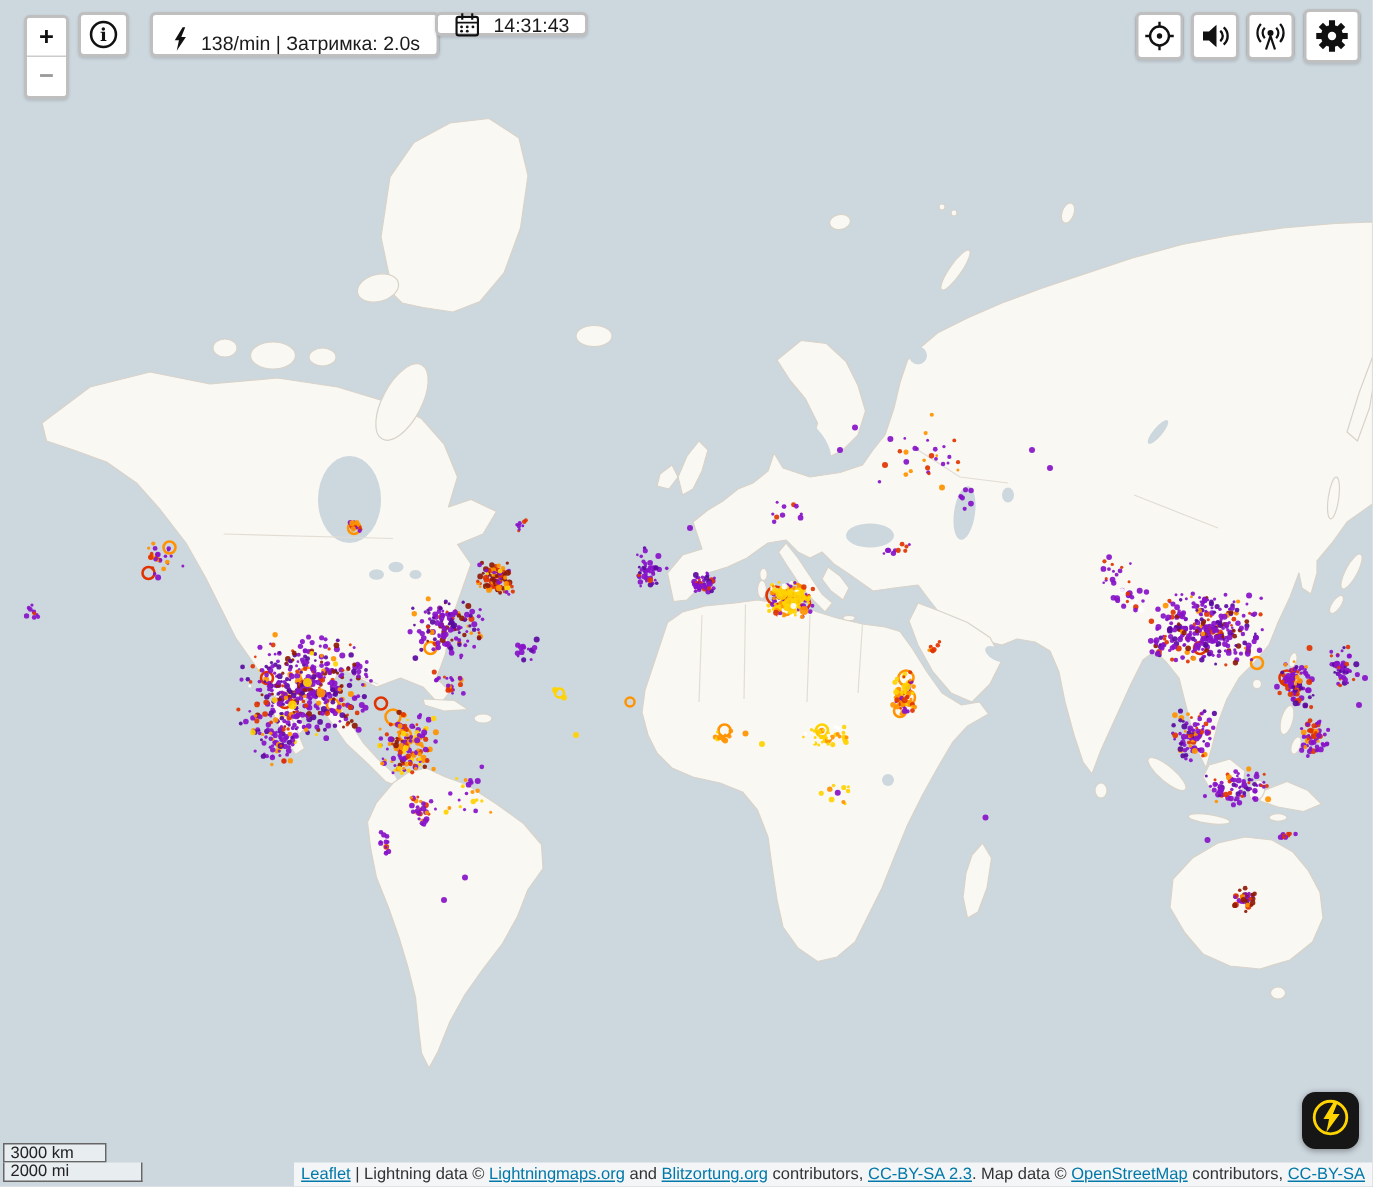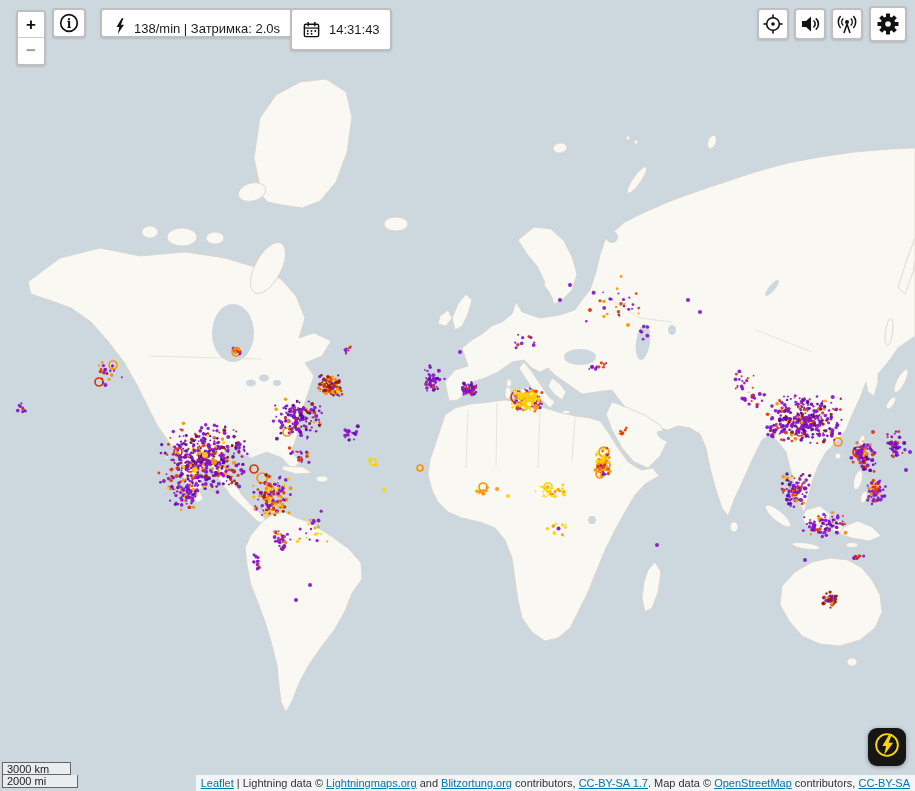--- a/index.html
+++ b/index.html
@@ -13,33 +13,33 @@
   .ctl{position:absolute;background:#fff;border:2px solid rgba(0,0,0,.25);border-radius:4px;
        box-sizing:border-box;display:flex;align-items:center;color:#1b1b1b;
        font:13px "Liberation Sans",sans-serif;box-shadow:0 1px 2px rgba(0,0,0,.12);}
   .zoom{left:16px;top:10px;width:30px;flex-direction:column;padding:0;overflow:hidden;}
   .zoom .zbtn{width:100%;height:26px;background:#fff;border:none;margin:0;padding:0;
        font:bold 17px "Liberation Sans",sans-serif;cursor:pointer;line-height:26px;text-align:center;}
   .zoom .zin{border-bottom:1px solid #ccc;color:#111;}
   .zoom .zout{color:#9a9a9a;}
   .info{left:52px;top:8px;width:34px;height:30px;justify-content:center;cursor:pointer;}
   .rate{left:100px;top:8px;height:30px;padding:0 11px;gap:7px;align-items:flex-end;}
-  .clock{left:290px;top:8px;height:43px;padding:0 10px;gap:8px;}
+  .clock{left:290px;top:8px;height:16px;padding:0 10px;gap:8px;}
   .rbtn{top:8px;width:32px;height:32px;justify-content:center;cursor:pointer;}
   .rbtn.b-locate{right:126px;}
   .rbtn.b-sound{right:89px;}
   .rbtn.b-signal{right:52px;}
   .rbtn.b-gear{right:8px;top:6px;width:38px;height:36px;}
   .ctl svg{display:block;}
 
   .scale{position:absolute;left:2px;bottom:3px;color:#222;}
   .scale-line{background:rgba(255,255,255,.55);border:1px solid #666;box-sizing:border-box;
        font:11px "Liberation Sans",sans-serif;padding:0 4px;height:13px;line-height:12px;}
   .scale-line.km{width:69px;}
-  .scale-line.mi{width:76px;border-top:none;}
+  .scale-line.mi{width:93px;border-top:none;}
 
   .attr{position:absolute;right:0;bottom:0;background:rgba(255,255,255,.75);
        padding:2px 5px 2px 5px;font:11px "Liberation Sans",sans-serif;color:#333;white-space:nowrap;}
   .attr a{color:#0078a8;text-decoration:underline;cursor:pointer;}
 
   .bolt-btn{position:absolute;right:9px;bottom:25px;width:38px;height:38px;background:#161616;
        border-radius:9px;display:flex;align-items:center;justify-content:center;cursor:pointer;
        box-shadow:0 1px 4px rgba(0,0,0,.35);}
 </style>
 </head>
@@ -2508,21 +2508,21 @@
       </svg>
     </span>
   </div>
 
   <div class="scale">
     <div class="scale-line km">3000 km</div>
     <div class="scale-line mi">2000 mi</div>
   </div>
 
   <div class="attr">
-    <span class="attr-text"><a href="#">Leaflet</a><span> | Lightning data © </span><a href="#">Lightningmaps.org</a><span> and </span><a href="#">Blitzortung.org</a><span> contributors, </span><a href="#">CC-BY-SA 1.7</a><span>. Map data © </span><a href="#">OpenStreetMap</a><span> contributors, </span><a href="#">CC-BY-SA</a></span>
+    <span class="attr-text"><a href="#">Leaflet</a><span> | Lightning data © </span><a href="#">Lightningmaps.org</a><span> and </span><a href="#">Blitzortung.org</a><span> contributors, </span><a href="#">CC-BY-SA 2.3</a><span>. Map data © </span><a href="#">OpenStreetMap</a><span> contributors, </span><a href="#">CC-BY-SA</a></span>
   </div>
 
   <div class="bolt-btn">
     <span>
       <svg width="34" height="34" viewBox="0 0 36 36">
         <circle cx="18" cy="18" r="11.5" fill="none" stroke="#ffd400" stroke-width="2"></circle>
         <path d="M20,7.5 L13,19 h4 L15,28.5 L24.5,15.5 h-4.8 L23,7.5 Z" fill="#ffd400"></path>
       </svg>
     </span>
   </div>

